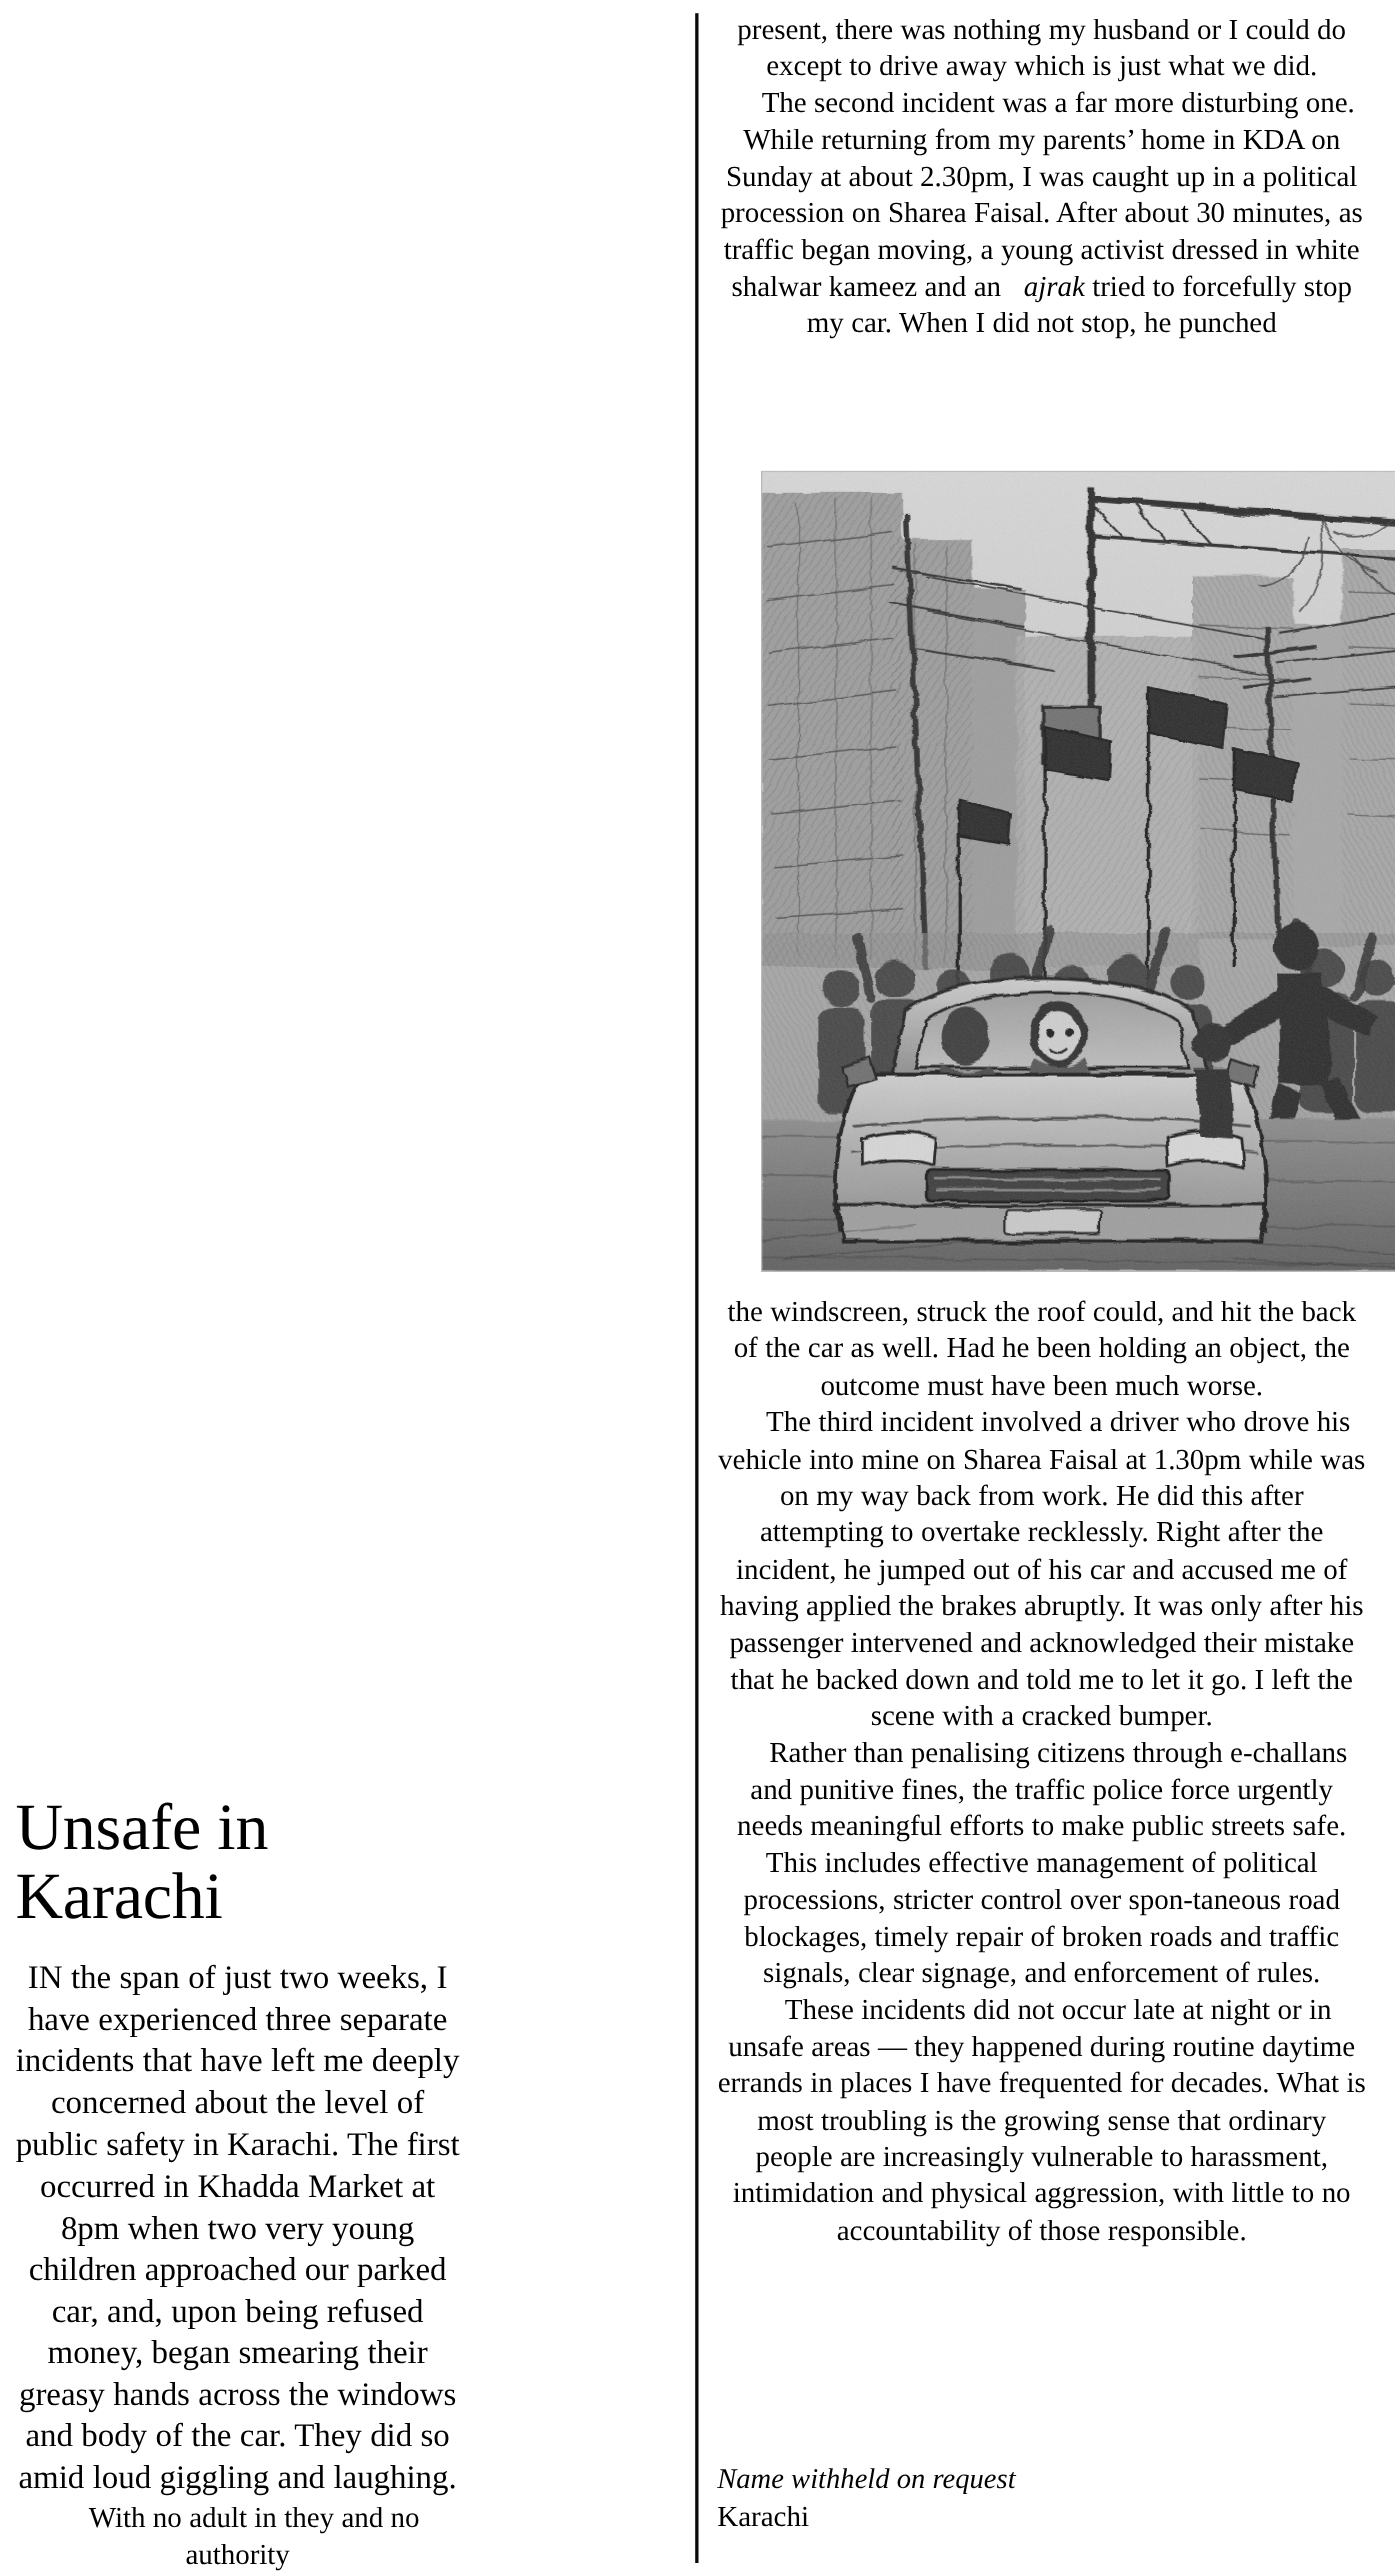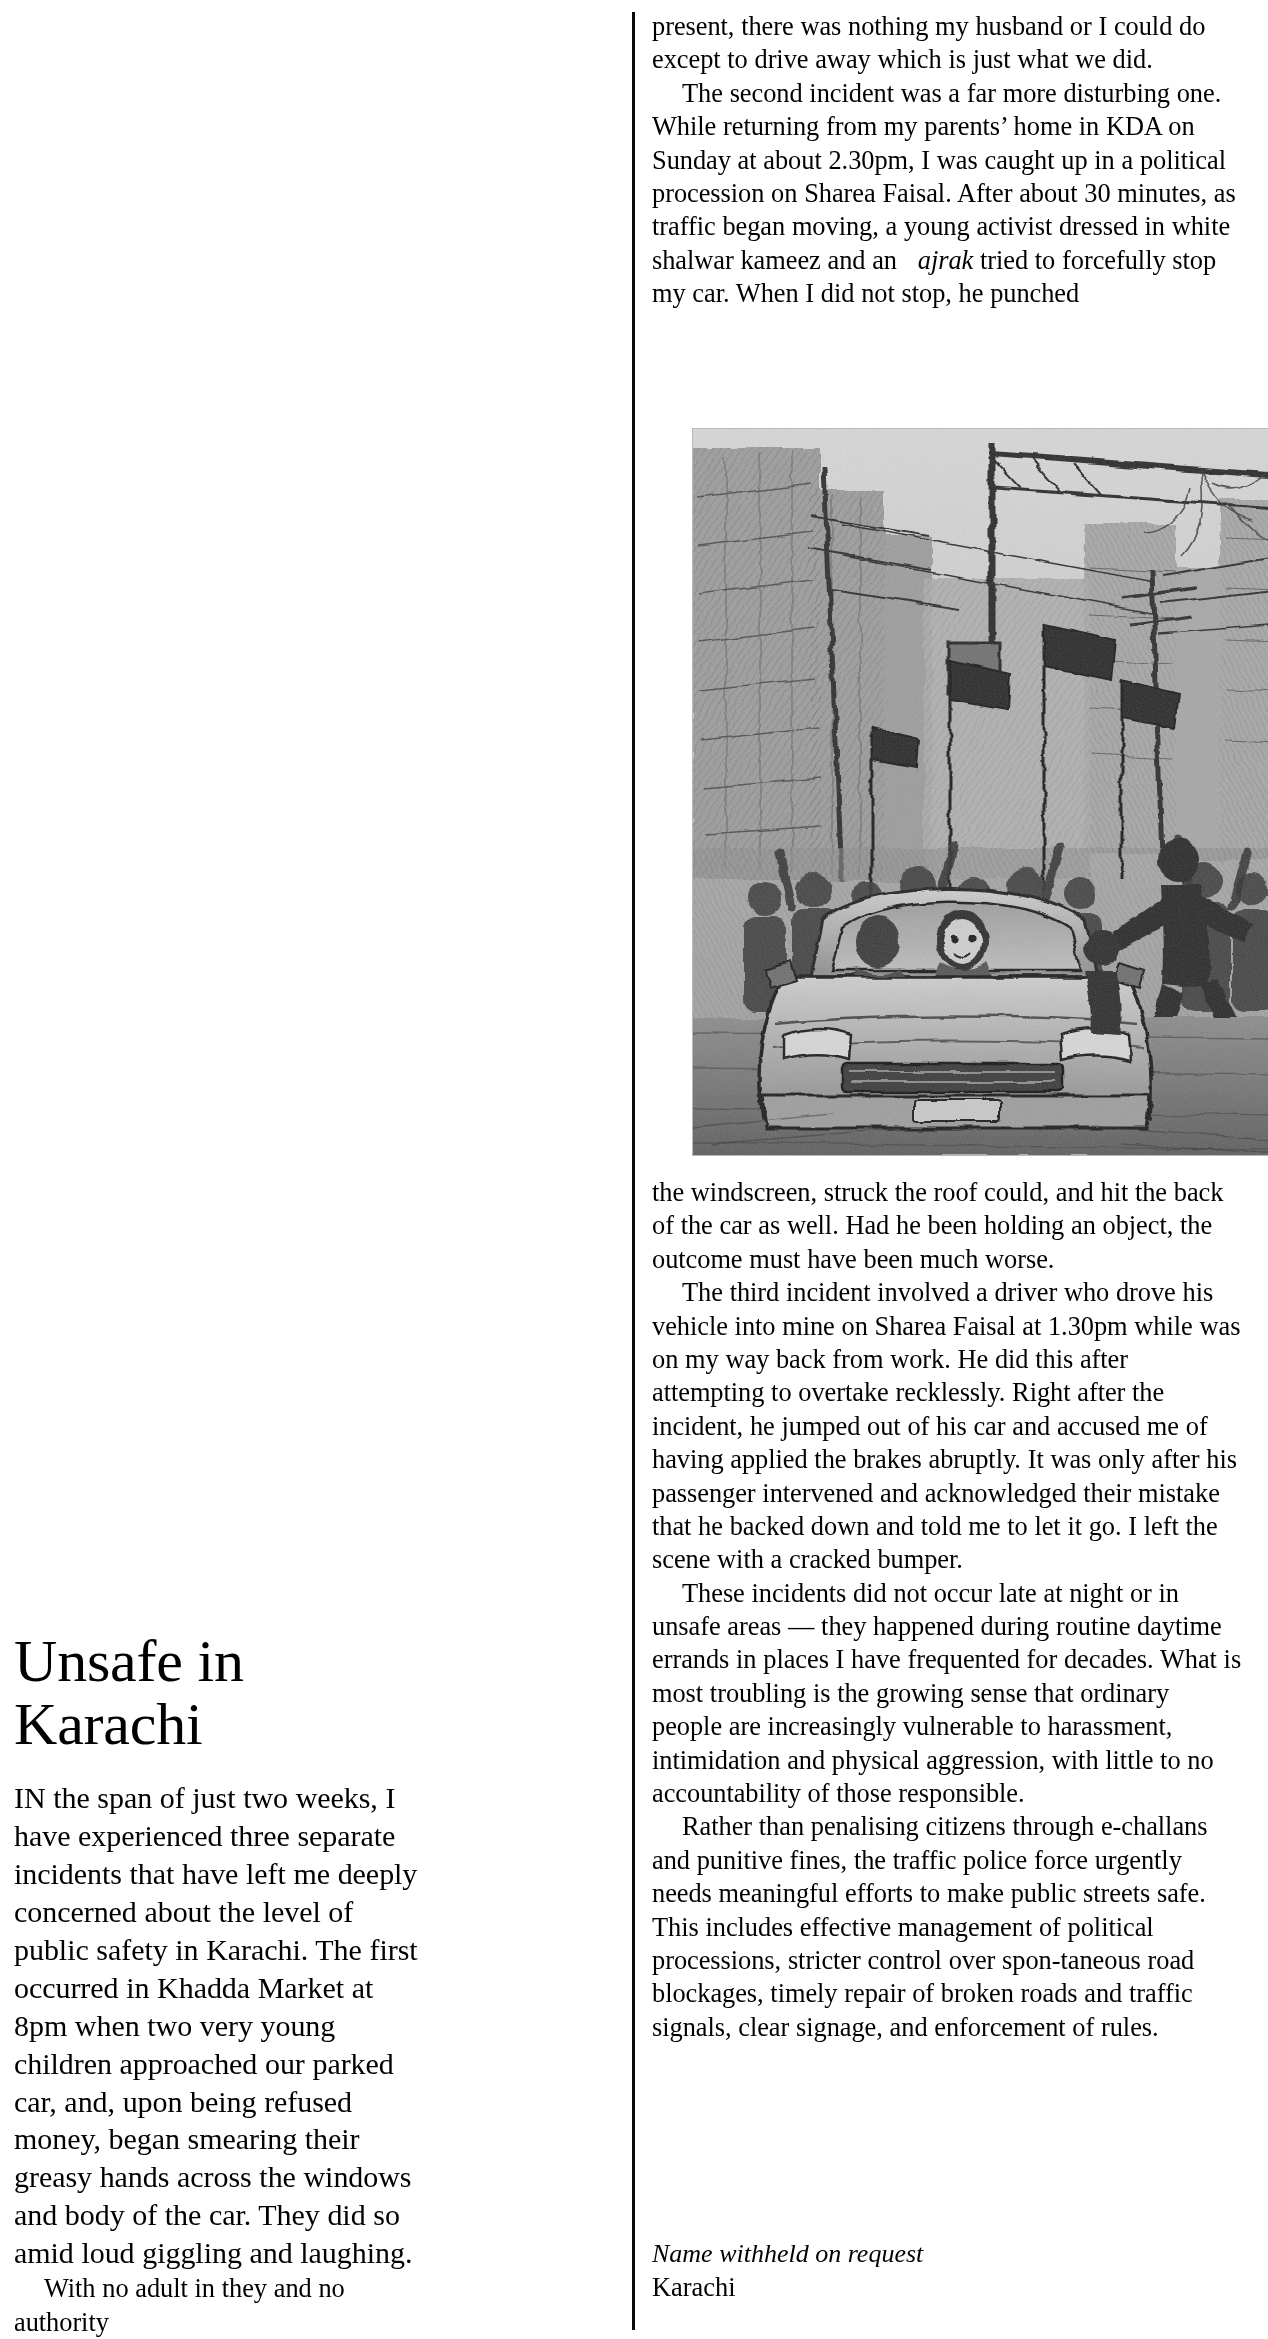--- a/index.html
+++ b/index.html
@@ -65,21 +65,21 @@
     margin: 0 0 22px 0;
     padding: 0;
     font-family: "Liberation Serif", "DejaVu Serif", serif;
   }
 
   
   .body-par {
     font-size: 26.4px;
     line-height: 1.265;
     margin: 0;
-    text-align: left;
+    text-align: center;
     letter-spacing: -0.05px;
     word-spacing: 0.2px;
   }
   .body-par.indent {
     text-indent: 30px;
   }
   .body-par + .body-par {
     margin-top: 0;
   }
   .lead-caps {
@@ -420,23 +420,23 @@
 
         <rect x="0" y="0" width="590" height="728" fill="none" stroke="#b9b9b9" stroke-width="2"></rect>
       </svg>
     </figure>
 
     <div id="right-bottom">
       <p class="body-par">the windscreen, struck the roof could, and hit the back of the car as well. Had he been holding an object, the outcome must have been much worse.</p>
 
       <p class="body-par indent">The third incident involved a driver who drove his vehicle into mine on Sharea Faisal at 1.30pm while was on my way back from work. He did this after attempting to overtake recklessly. Right after the incident, he jumped out of his car and accused me of having applied the brakes abruptly. It was only after his passenger intervened and acknowledged their mistake that he backed down and told me to let it go. I left the scene with a cracked bumper.</p>
 
+      <p class="body-par indent">Rather than penalising citizens through e-challans and punitive fines, the traffic police force urgently needs meaningful efforts to make public streets safe. This includes effective management of political processions, stricter control over spon-taneous road blockages, timely repair of broken roads and traffic signals, clear signage, and enforcement of rules.</p>
+
       <p class="body-par indent">These incidents did not occur late at night or in unsafe areas — they happened during routine daytime errands in places I have frequented for decades. What is most troubling is the growing sense that ordinary people are increasingly vulnerable to harassment, intimidation and physical aggression, with little to no accountability of those responsible.</p>
-
-      <p class="body-par indent">Rather than penalising citizens through e-challans and punitive fines, the traffic police force urgently needs meaningful efforts to make public streets safe. This includes effective management of political processions, stricter control over spon-taneous road blockages, timely repair of broken roads and traffic signals, clear signage, and enforcement of rules.</p>
     </div>
 
     <div id="byline">
       <span class="byline-name">Name withheld on request</span>
       <span class="byline-city">Karachi</span>
     </div>
 
   </div>
 </div>
 

